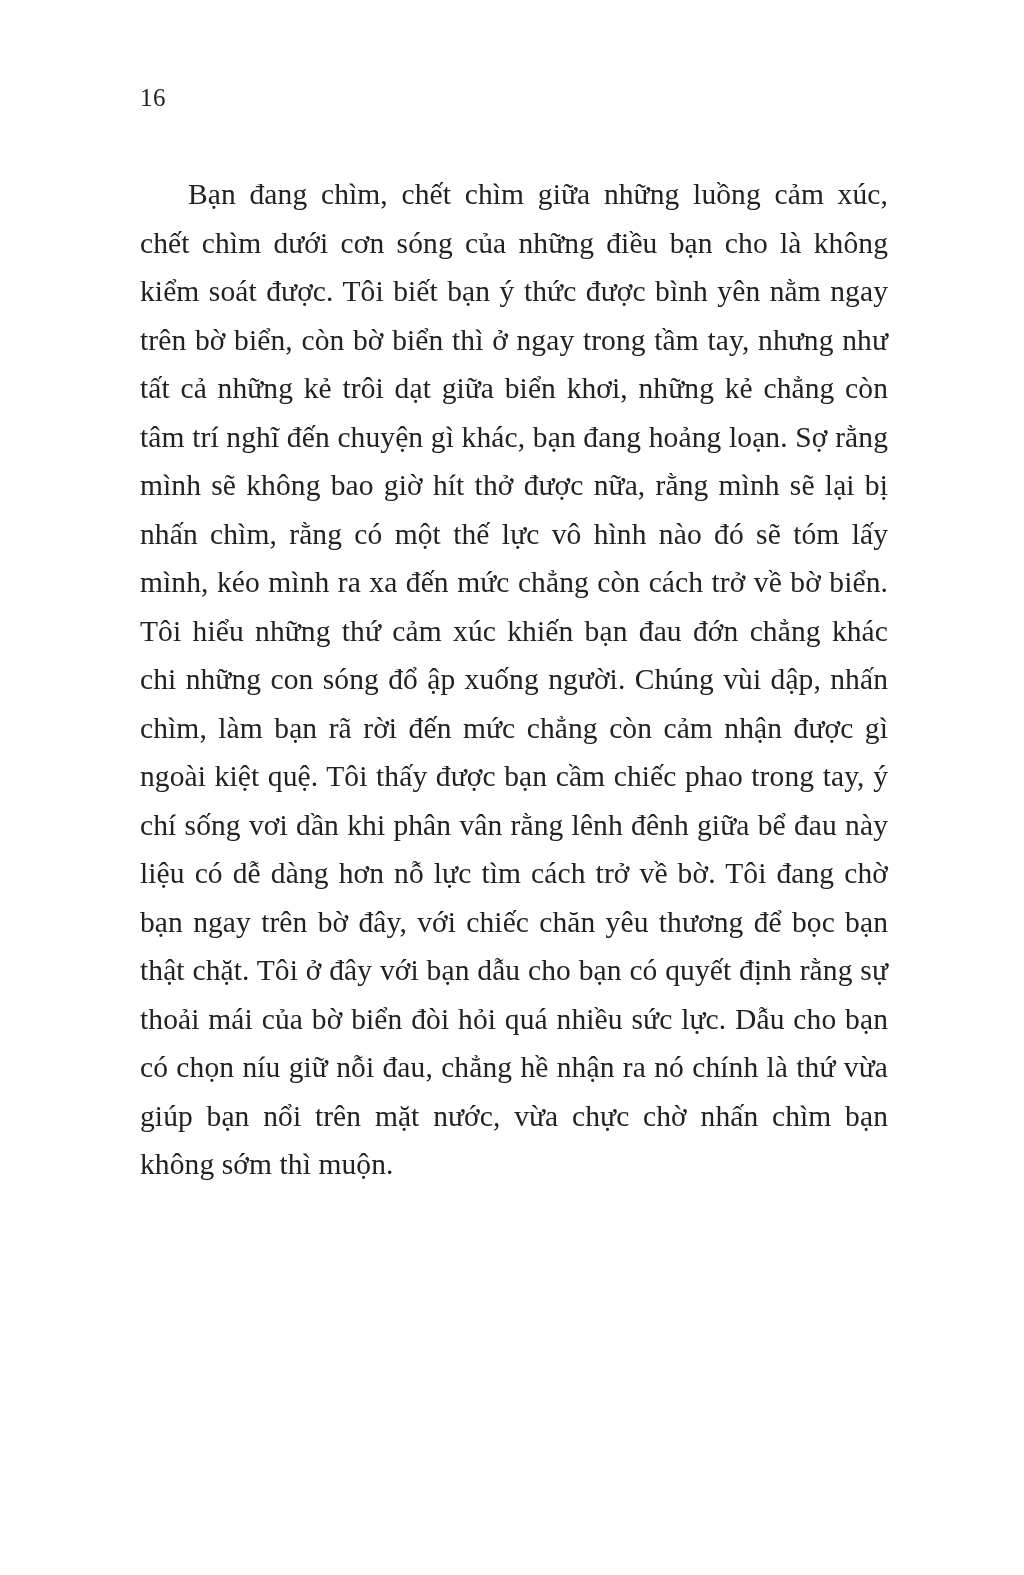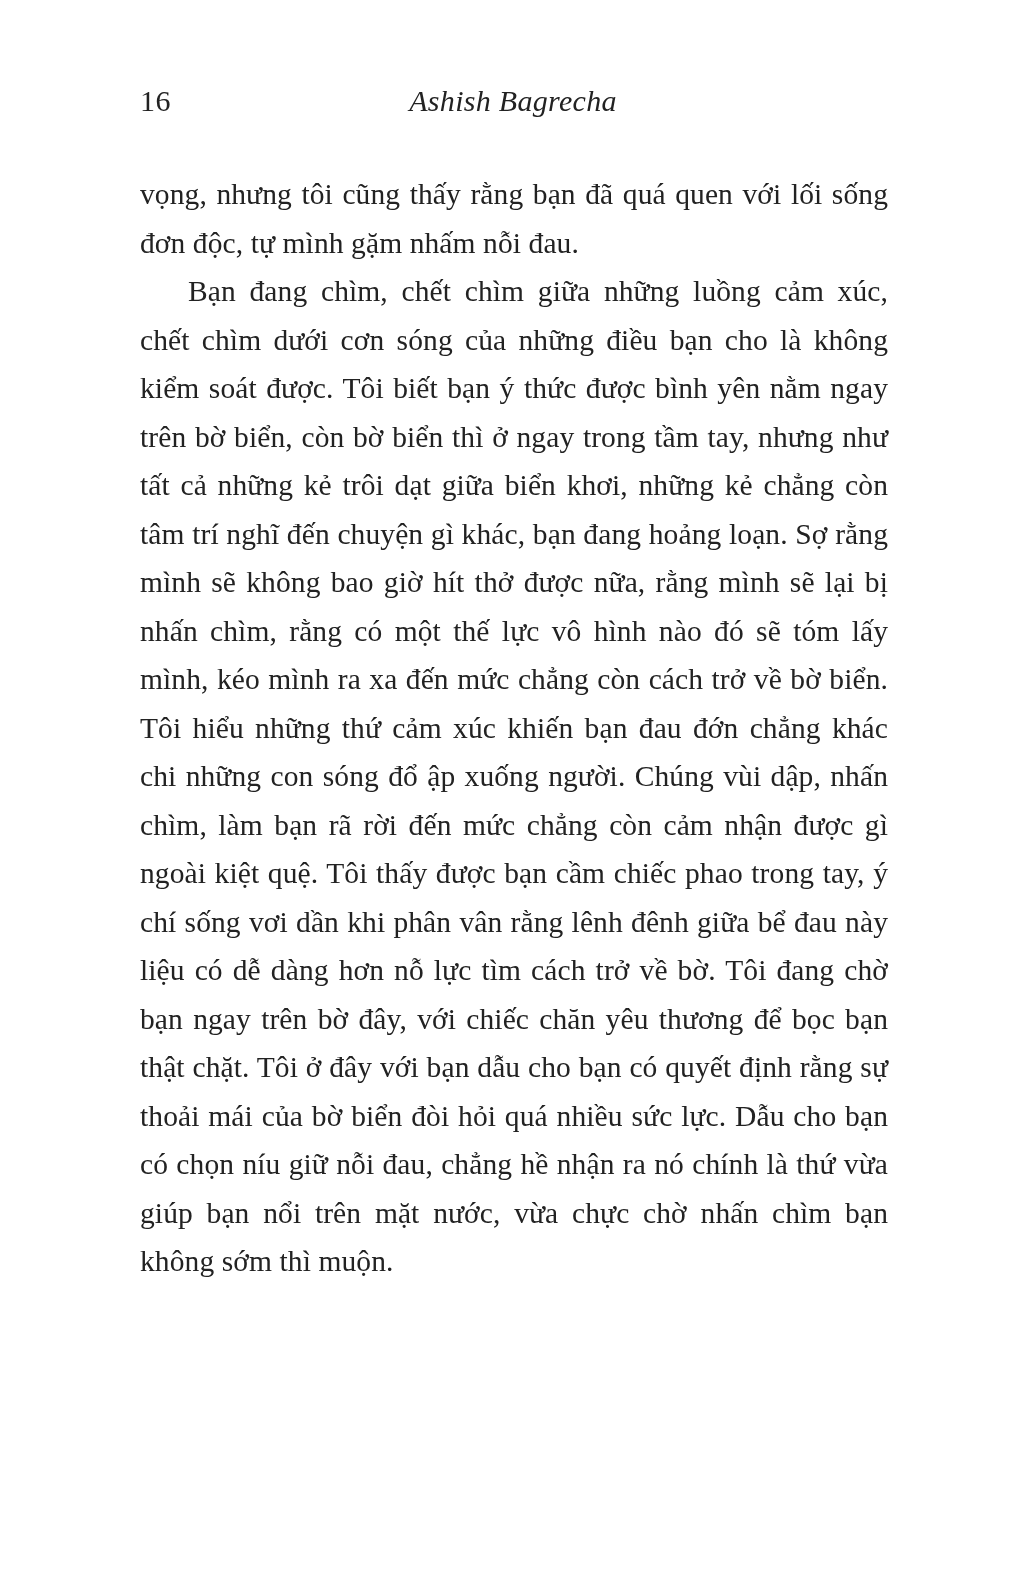--- a/index.html
+++ b/index.html
@@ -19,21 +19,21 @@
     height: 1575px;
     background: #ffffff;
     overflow: hidden;
   }
   .running-header {
     position: absolute;
     top: 84px;
     left: 140px;
     right: 138px;
     height: 40px;
-    font-size: 30px;
+    font-size: 25px;
   }
   .page-number {
     position: absolute;
     left: 0;
     top: 0;
     font-style: normal;
     letter-spacing: 0.5px;
   }
   .author {
     text-align: center;
@@ -58,21 +58,19 @@
     text-indent: 48px;
   }
 </style>
 </head>
 <body>
 
 <div class="page">
 
   <header class="running-header">
     <span class="page-number">16</span>
-    <div class="author">Ashish Bagrecha</div>
   </header>
 
   <main class="body-text">
-    <p>vọng, nhưng tôi cũng thấy rằng bạn đã quá quen với lối sống đơn độc, tự mình gặm nhấm nỗi đau.</p>
     <p class="indent">Bạn đang chìm, chết chìm giữa những luồng cảm xúc, chết chìm dưới cơn sóng của những điều bạn cho là không kiểm soát được. Tôi biết bạn ý thức được bình yên nằm ngay trên bờ biển, còn bờ biển thì ở ngay trong tầm tay, nhưng như tất cả những kẻ trôi dạt giữa biển khơi, những kẻ chẳng còn tâm trí nghĩ đến chuyện gì khác, bạn đang hoảng loạn. Sợ rằng mình sẽ không bao giờ hít thở được nữa, rằng mình sẽ lại bị nhấn chìm, rằng có một thế lực vô hình nào đó sẽ tóm lấy mình, kéo mình ra xa đến mức chẳng còn cách trở về bờ biển. Tôi hiểu những thứ cảm xúc khiến bạn đau đớn chẳng khác chi những con sóng đổ ập xuống người. Chúng vùi dập, nhấn chìm, làm bạn rã rời đến mức chẳng còn cảm nhận được gì ngoài kiệt quệ. Tôi thấy được bạn cầm chiếc phao trong tay, ý chí sống vơi dần khi phân vân rằng lênh đênh giữa bể đau này liệu có dễ dàng hơn nỗ lực tìm cách trở về bờ. Tôi đang chờ bạn ngay trên bờ đây, với chiếc chăn yêu thương để bọc bạn thật chặt. Tôi ở đây với bạn dẫu cho bạn có quyết định rằng sự thoải mái của bờ biển đòi hỏi quá nhiều sức lực. Dẫu cho bạn có chọn níu giữ nỗi đau, chẳng hề nhận ra nó chính là thứ vừa giúp bạn nổi trên mặt nước, vừa chực chờ nhấn chìm bạn không sớm thì muộn.</p>
   </main>
 
 </div>
 
 </body></html>

